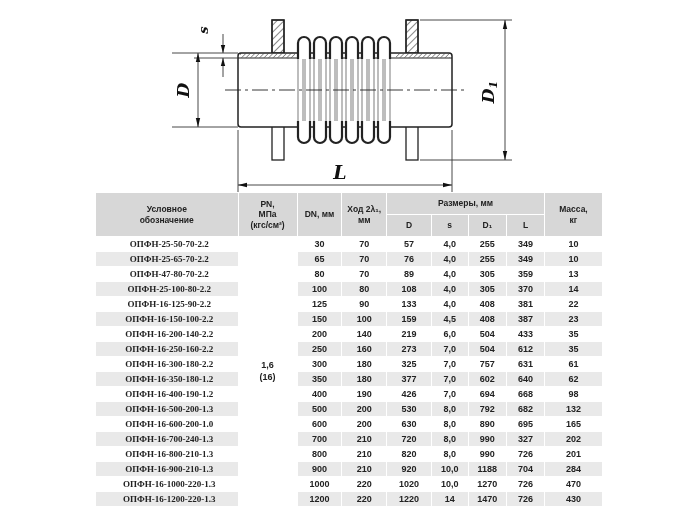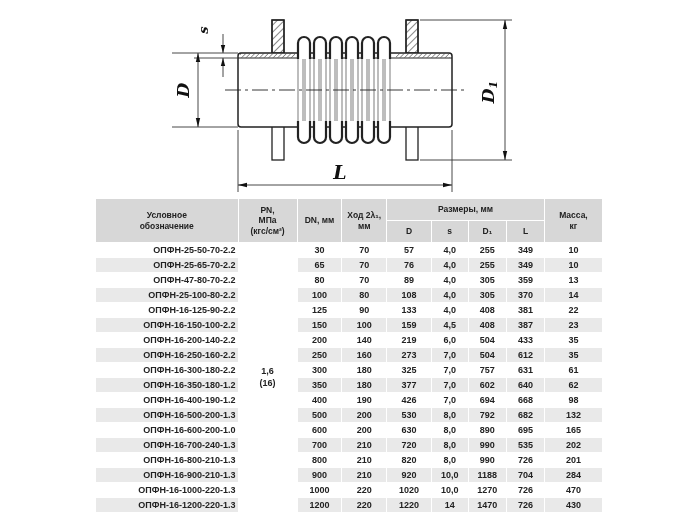--- a/index.html
+++ b/index.html
@@ -4,38 +4,38 @@
 <style>
   html,body{margin:0;padding:0;}
   body{
     width:700px;height:525px;position:relative;background:#ffffff;
     font-family:"Liberation Sans",sans-serif;overflow:hidden;
   }
   
   .drawing{position:absolute;top:0;left:0;}
   .dim-label{font-family:"DejaVu Serif",serif;font-style:italic;font-weight:bold;fill:#111;}
   
-  .table-wrap{position:absolute;left:95px;top:198px;}
+  .table-wrap{position:absolute;left:95px;top:192px;}
   table{
     border-collapse:collapse;table-layout:fixed;width:508px;
     font-size:9px;font-weight:bold;color:#222;
   }
   th{
     background:#d7d7d7;border:1px solid #ffffff;
     font-size:8.5px;font-weight:bold;line-height:1.2;
     padding:1px 2px;text-align:center;vertical-align:middle;
     white-space:pre-line;height:19px;
   }
   td{
     border:1px solid #ffffff;text-align:center;vertical-align:middle;
     padding:0 2px;height:14px;line-height:1;
   }
   tbody tr:nth-child(odd) td{background:#ffffff;}
   tbody tr:nth-child(even) td{background:#e9e9e9;}
-  td.designation{text-align:right;padding-left:7px;}
+  td.designation{text-align:center;padding-left:7px;font-family:Liberation Serif, serif;}
   td.pn-cell{background:#ffffff !important;white-space:pre-line;line-height:1.25;}
 </style>
 </head>
 <body>
 
 <svg class="drawing" width="700" height="205" viewBox="0 0 700 205">
   <defs>
     <pattern id="hatch" width="5" height="5" patternUnits="userSpaceOnUse" patternTransform="rotate(45)">
       <line x1="0" y1="0" x2="0" y2="5" stroke="#222" stroke-width="1.1"></line>
     </pattern>
@@ -308,21 +308,21 @@
           <td>695</td>
           <td>165</td>
         </tr>
         <tr>
           <td class="designation">ОПФН-16-700-240-1.3</td>
           <td>700</td>
           <td>210</td>
           <td>720</td>
           <td>8,0</td>
           <td>990</td>
-          <td>535</td>
+          <td>327</td>
           <td>202</td>
         </tr>
         <tr>
           <td class="designation">ОПФН-16-800-210-1.3</td>
           <td>800</td>
           <td>210</td>
           <td>820</td>
           <td>8,0</td>
           <td>990</td>
           <td>726</td>

